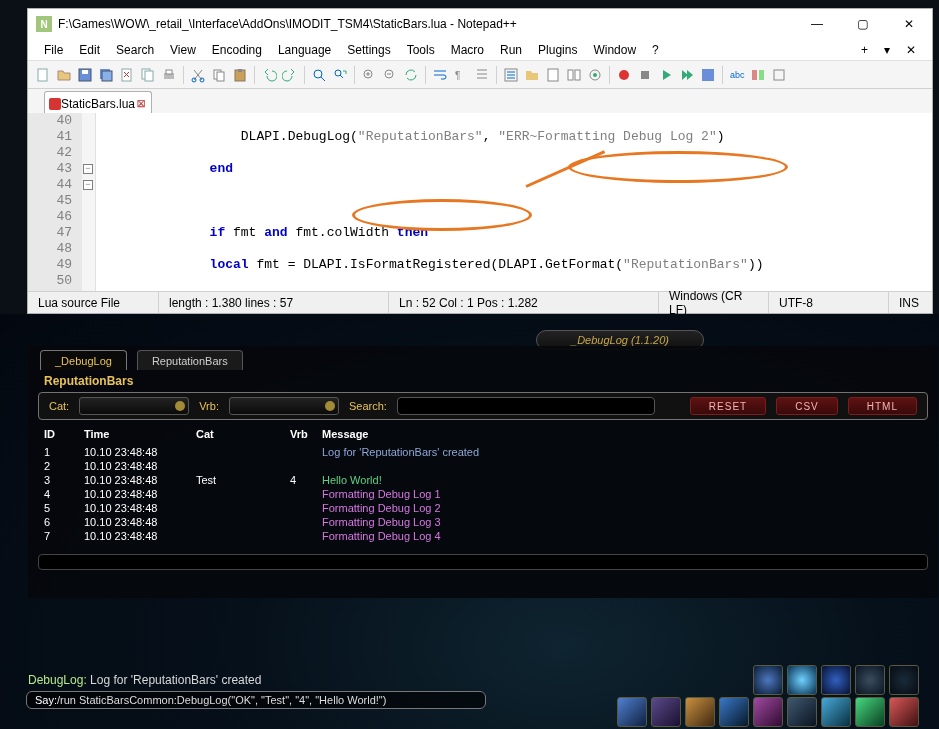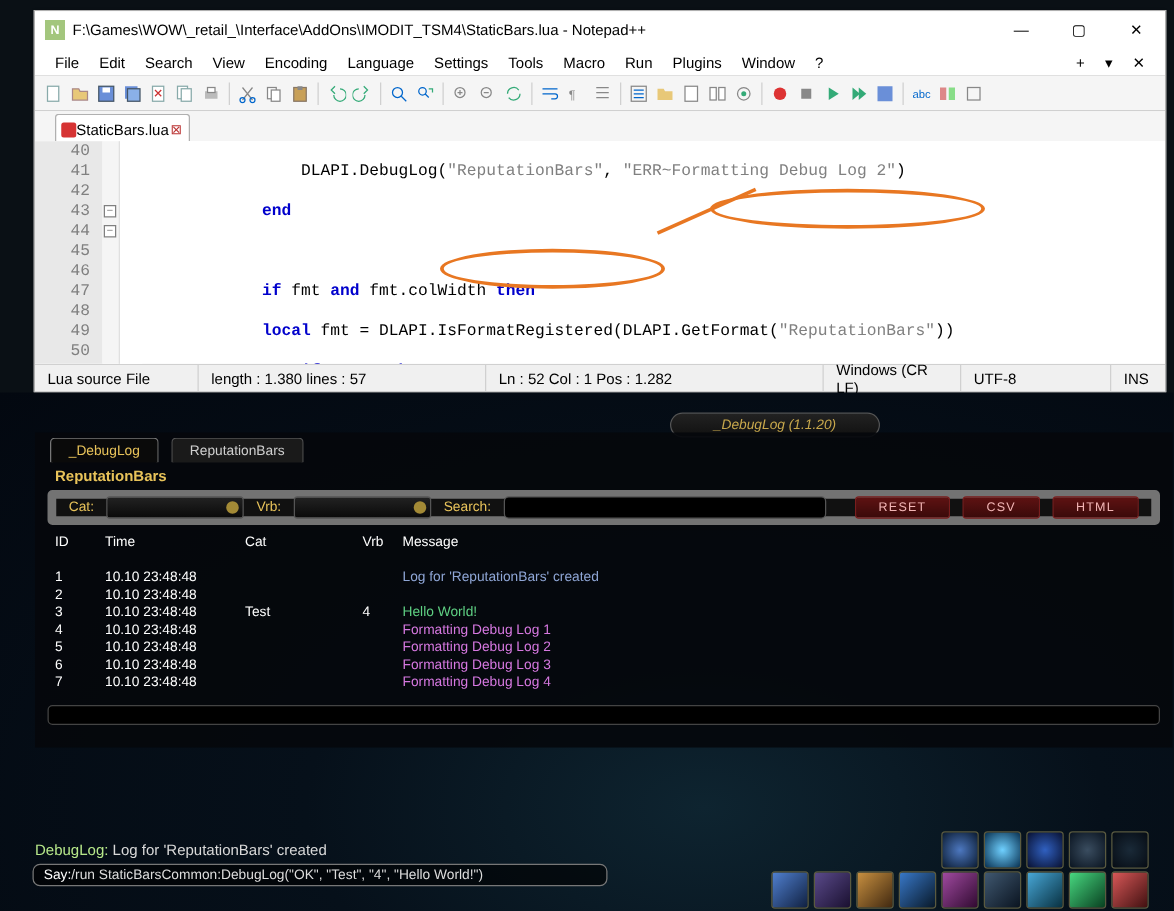--- a/index.html
+++ b/index.html
@@ -47,30 +47,30 @@
   
   .wow-bg { position: absolute; top: 314px; left: 0; right: 0; bottom: 0; background: radial-gradient(ellipse at 60% 80%, #0e2430 0%, #06101a 40%, #030810 100%); }
 
   
   .dbg-window { position: absolute; top: 346px; left: 28px; width: 910px; height: 252px; background: rgba(5,8,12,0.92); }
   .dbg-title-pill { position: absolute; top: 330px; left: 536px; width: 168px; height: 20px; border: 1px solid #555; border-radius: 10px; background: linear-gradient(#222,#111); color: #c8a84c; font-size: 11px; display:flex;align-items:center;justify-content:center;font-style:italic; }
   .dbg-tabs { display:flex; gap: 10px; padding: 4px 4px 0 12px; }
   .dbg-tab { height: 20px; padding: 0 14px; border: 1px solid #555; border-bottom: none; border-radius: 4px 4px 0 0; font-size: 11px; display:flex;align-items:center; background:#1a1a1a; color:#cfcfcf; }
   .dbg-tab.active { background: #0a0a0a; color: #e8c35a; border-color: #777; }
   .dbg-subtitle { color: #e8c35a; font-size: 12px; font-weight: bold; padding: 4px 16px; }
-  .dbg-filters { height: 28px; margin: 0 10px; border: 7px solid #737373; border-radius: 4px; background: #111; display:flex; align-items:center; padding: 0 10px; gap: 10px; justify-content: flex-end; }
+  .dbg-filters { height: 28px; margin: 0 10px; border: 1px solid #737373; border-radius: 4px; background: #111; display:flex; align-items:center; padding: 0 10px; gap: 10px; justify-content: flex-end; }
   .flt-label { color: #e8c35a; font-size: 11px; }
   .flt-dd { width: 110px; height: 18px; background: linear-gradient(#222,#0a0a0a); border: 1px solid #555; border-radius: 3px; position: relative; }
   .flt-dd::after { content:''; position:absolute; right:3px; top:3px; width:10px; height:10px; background:#a38a36; border-radius:50%; }
   .flt-search { flex:1; }
   .flt-search input { width: 258px; height: 18px; background: #000; border: 1px solid #555; border-radius: 4px; color: #ccc; padding: 0 6px; font-size: 11px; }
   .flt-btn { height: 18px; padding: 0 18px; border: 1px solid #7a1d1d; border-radius: 3px; background: linear-gradient(#5e1212,#3a0a0a); color: #f2b5b5; font-size: 10px; letter-spacing: 1px; }
   .dbg-log { padding: 8px 16px 4px 16px; }
   .log-header, .log-row { display:flex; font-size: 11px; height: 14px; }
-  .log-header { color: #fff; font-weight: normal; margin-bottom: 14px; }
+  .log-header { color: #fff; font-weight: bold; margin-bottom: 4px; }
   .col-id { width: 40px; }
   .col-time { width: 112px; }
   .col-cat { width: 94px; }
   .col-vrb { width: 32px; text-align:left; }
   .col-msg { flex: 1; }
   .log-row { color: #d678e0; }
   .log-row.info { color: #8fa6d6; }
   .log-row.hello { color: #5fd083; }
   .log-white { color: #fff; }
 

